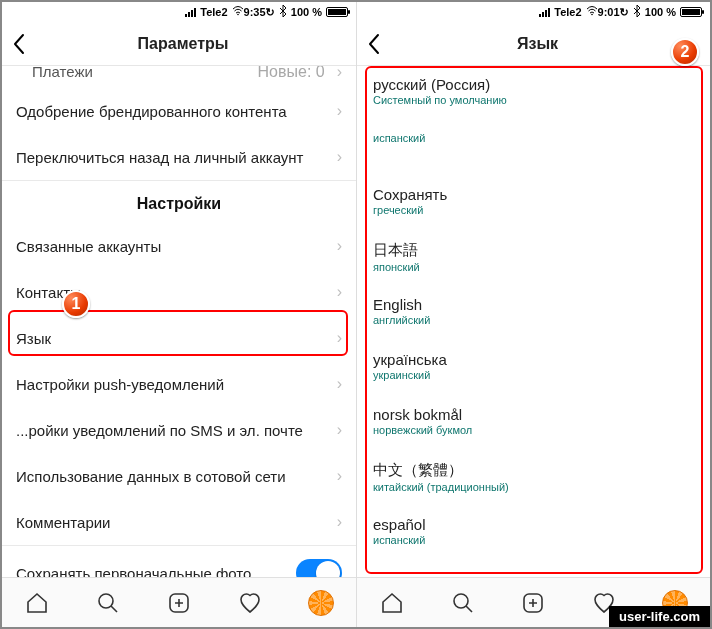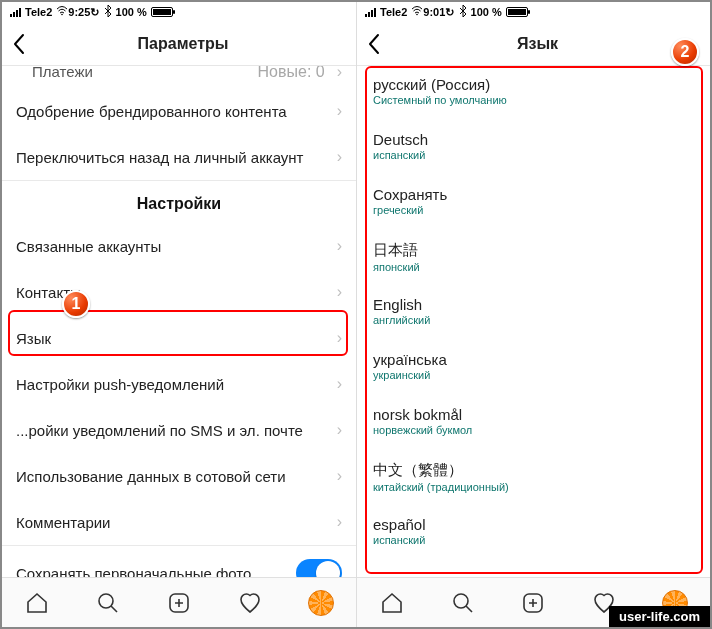--- a/index.html
+++ b/index.html
@@ -27,21 +27,21 @@
     overflow: hidden;
   }
   .phone.left { left: 2px; }
   .phone.right { left: 356px; border-left: 1px solid #ddd; }
 
   
   .status {
     height: 20px;
     display: flex;
     align-items: center;
-    justify-content: flex-start;
+    justify-content: flex-end;
     padding: 4px 8px;
     font-size: 11px;
     font-weight: 600;
     color: #000;
   }
   .status .sleft, .status .sright { display:flex; align-items:center; gap:4px; }
   .status .scenter { font-weight: 700; }
   .bars { display:inline-flex; align-items:flex-end; gap:1px; height:10px;}
   .bars span { width:2px; background:#000; display:inline-block;}
   .bars span:nth-child(1){height:3px}
@@ -174,21 +174,21 @@
           <span></span>
         </span>
       <span>Tele2</span>
       <span>
         <svg width="12" height="10" viewBox="0 0 24 20">
             <path d="M2 6 Q12 -4 22 6 M5 10 Q12 3 19 10 M8 14 Q12 10 16 14" stroke="#000" stroke-width="2" fill="none"></path>
             <circle cx="12" cy="17" r="1.6" fill="#000"></circle>
           </svg>
       </span>
     </div>
-    <div class="scenter">9:25</div>
+    <div class="scenter">9:35</div>
     <div class="sright">
       <span>↻</span>
       <span>
         <svg width="8" height="12" viewBox="0 0 10 16">
             <path d="M5 0 L5 16 L9 12 L1 4 M5 0 L9 4 L1 12" stroke="#000" stroke-width="1.3" fill="none"></path>
           </svg>
       </span>
       <span>100 %</span>
       <span class="battery">
           <span class="fill"></span>
@@ -338,21 +338,20 @@
     </div>
     <div class="title">Язык</div>
   </div>
 
   <div class="list" style="top:64px;">
     <div class="lang">
       <div class="primary">русский (Россия)</div>
       <div class="secondary">Системный по умолчанию</div>
     </div>
     <div class="lang">
-      <div class="primary">Deutsch</div>
       <div class="secondary">испанский</div>
     </div>
     <div class="lang">
       <div class="primary">Сохранять</div>
       <div class="secondary">греческий</div>
     </div>
     <div class="lang">
       <div class="primary">日本語</div>
       <div class="secondary">японский</div>
     </div>

